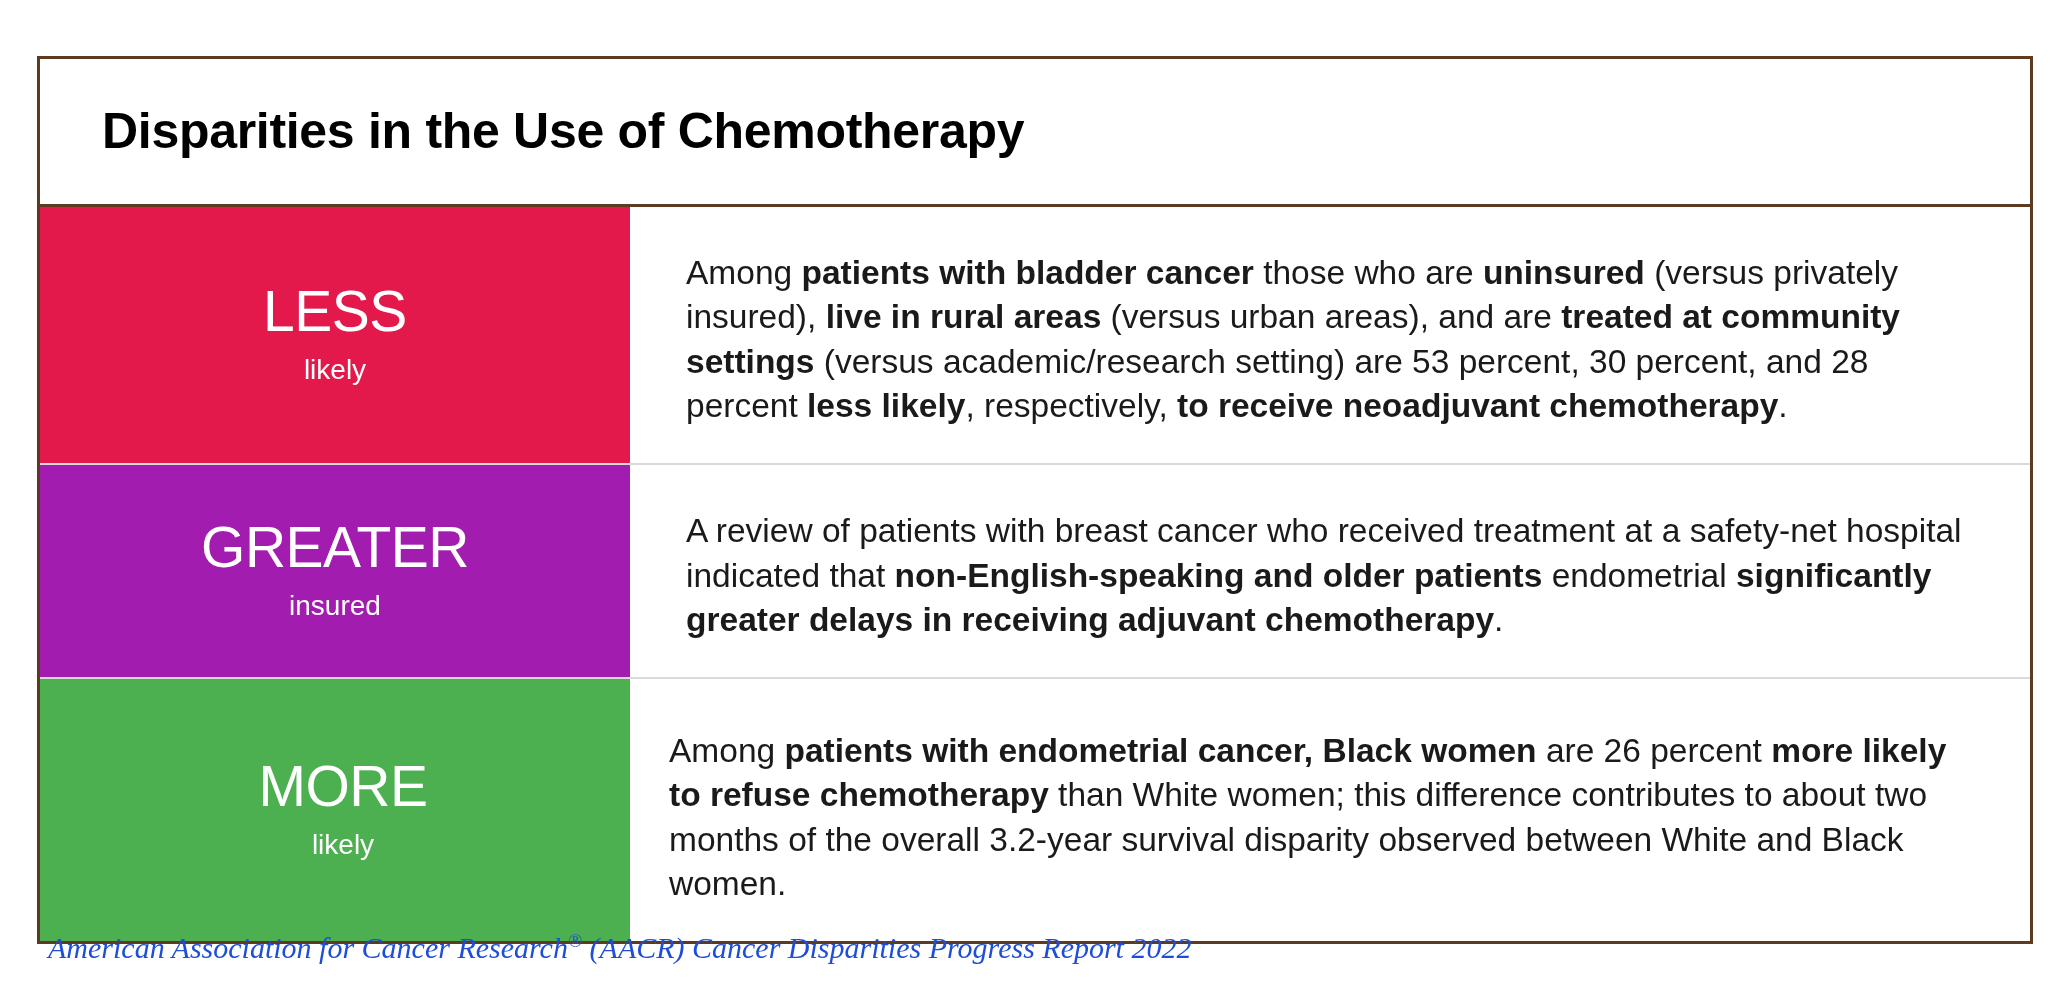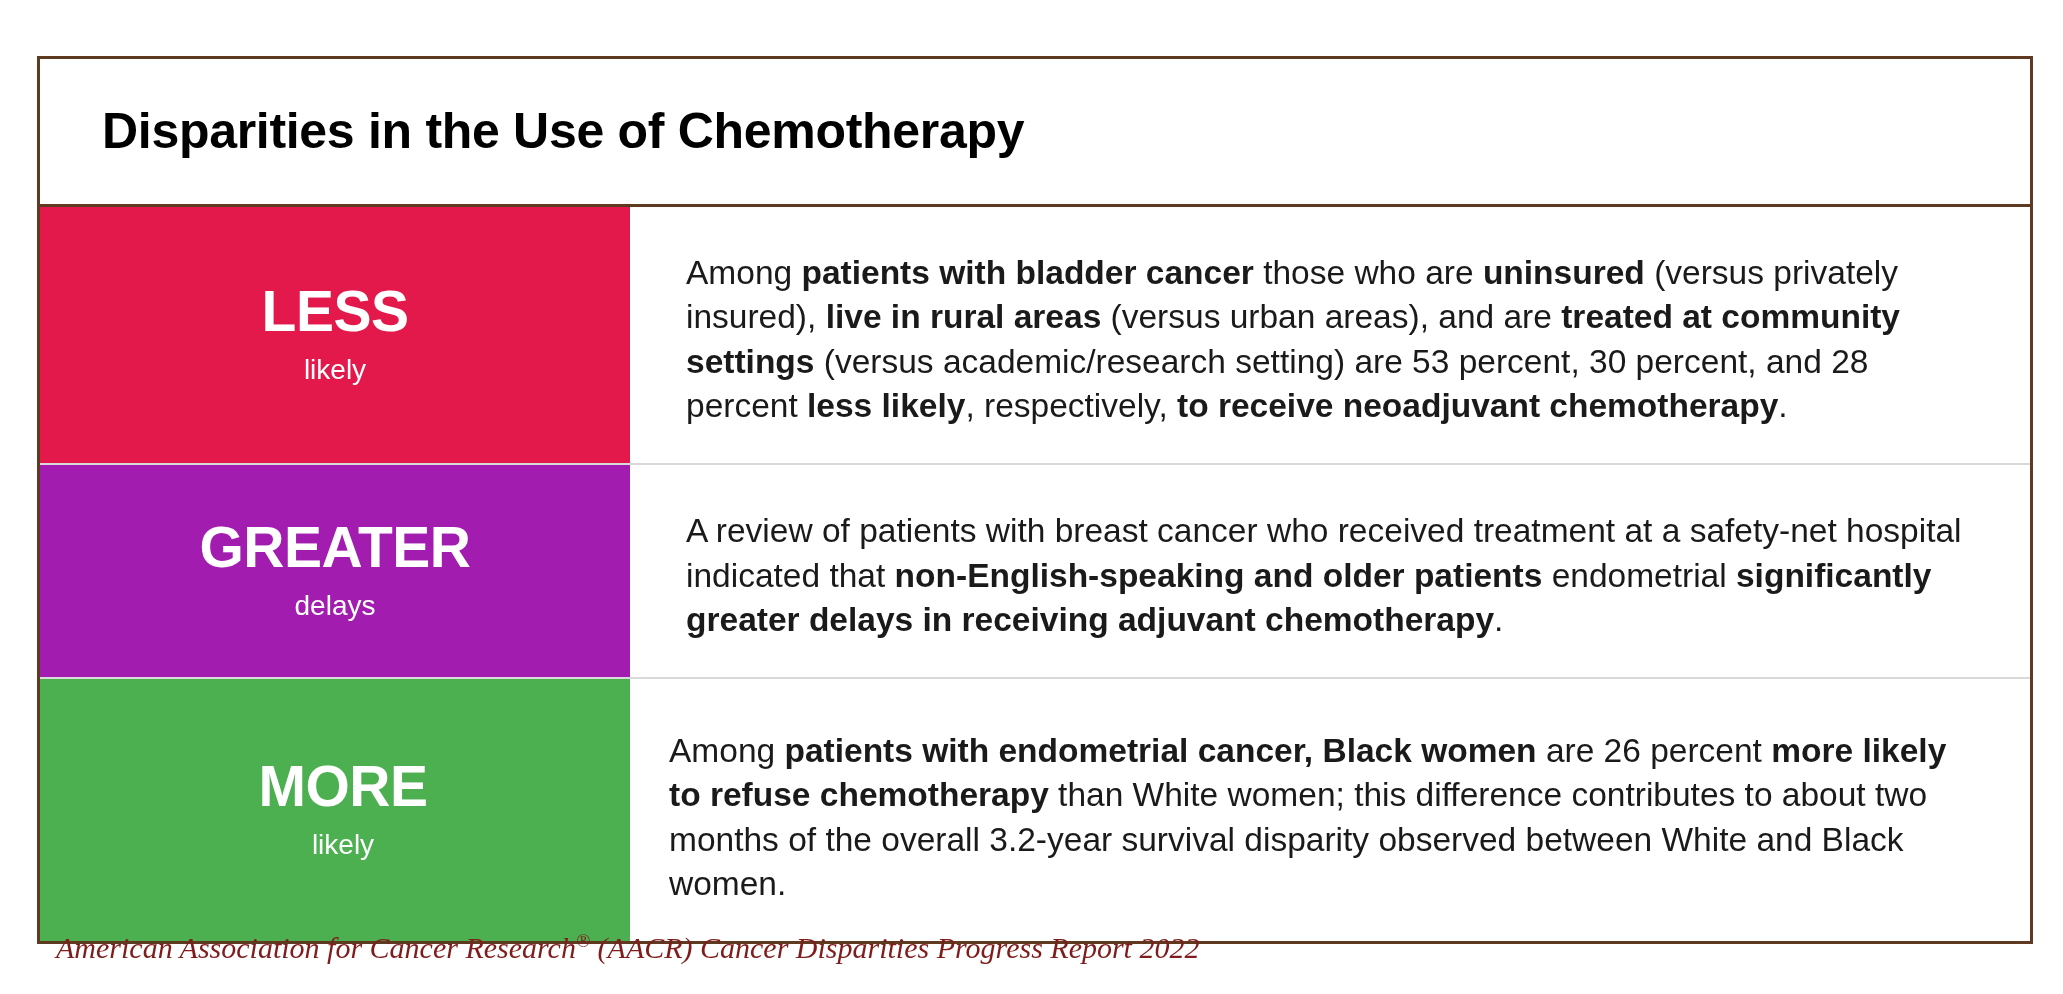--- a/index.html
+++ b/index.html
@@ -69,21 +69,21 @@
     display: flex;
     flex-direction: column;
     align-items: center;
     justify-content: center;
     color: #ffffff;
     padding: 10px 0;
   }
 
   .label-big {
     font-size: 57px;
-    font-weight: bold;
+    font-weight: normal;
     line-height: 1.0;
     letter-spacing: -0.5px;
     text-transform: uppercase;
     text-align: right;
   }
   .label-small {
     font-size: 28px;
     font-weight: normal;
     line-height: 1.15;
     margin-top: 14px;
@@ -110,26 +110,26 @@
   .row-less .label-cell   { background: #e4194b; }
   .row-greater .label-cell{ background: #a21caf; }
   .row-more .label-cell   { background: #4cb050; padding-left: 16px; }
 
   .row-less    .text-cell { min-height: 256px; }
   .row-greater .text-cell { min-height: 212px; }
   .row-more    .text-cell { min-height: 262px; padding-left: 39px; }
 
   .source {
     position: absolute;
-    left: 56px;
+    left: 48px;
     top: 930px;
     font-family: "Liberation Serif", serif;
     font-style: italic;
     font-size: 30px;
-    color: #7f1d1d;
+    color: #1d4ed8;
     white-space: nowrap;
   }
   .source sup {
     font-size: 0.62em;
     vertical-align: super;
     font-style: italic;
   }
 </style>
 </head>
 <body>
@@ -150,21 +150,21 @@
           <div class="label-small">likely</div>
         </div>
         <div class="text-cell">
           <div class="body-text"><span>Among </span><b>patients with bladder cancer</b><span> those who are </span><b>uninsured</b><span> (versus privately insured), </span><b>live in rural areas</b><span> (versus urban areas), and are </span><b>treated at community settings</b><span> (versus academic/research setting) are 53 percent, 30 percent, and 28 percent </span><b>less likely</b><span>, respectively, </span><b>to receive neoadjuvant chemotherapy</b><span>.</span></div>
         </div>
       </div>
 
       <div class="row row-greater">
         <div class="label-cell">
           <div class="label-big">GREATER</div>
-          <div class="label-small">delays</div>
+          <div class="label-small">insured</div>
         </div>
         <div class="text-cell">
           <div class="body-text"><span>A review of patients with breast cancer who received treatment at a safety-net hospital indicated that </span><b>non-English-speaking and older patients</b><span> endometrial </span><b>significantly greater delays in receiving adjuvant chemotherapy</b><span>.</span></div>
         </div>
       </div>
 
       <div class="row row-more">
         <div class="label-cell">
           <div class="label-big">MORE</div>
           <div class="label-small">likely</div>

